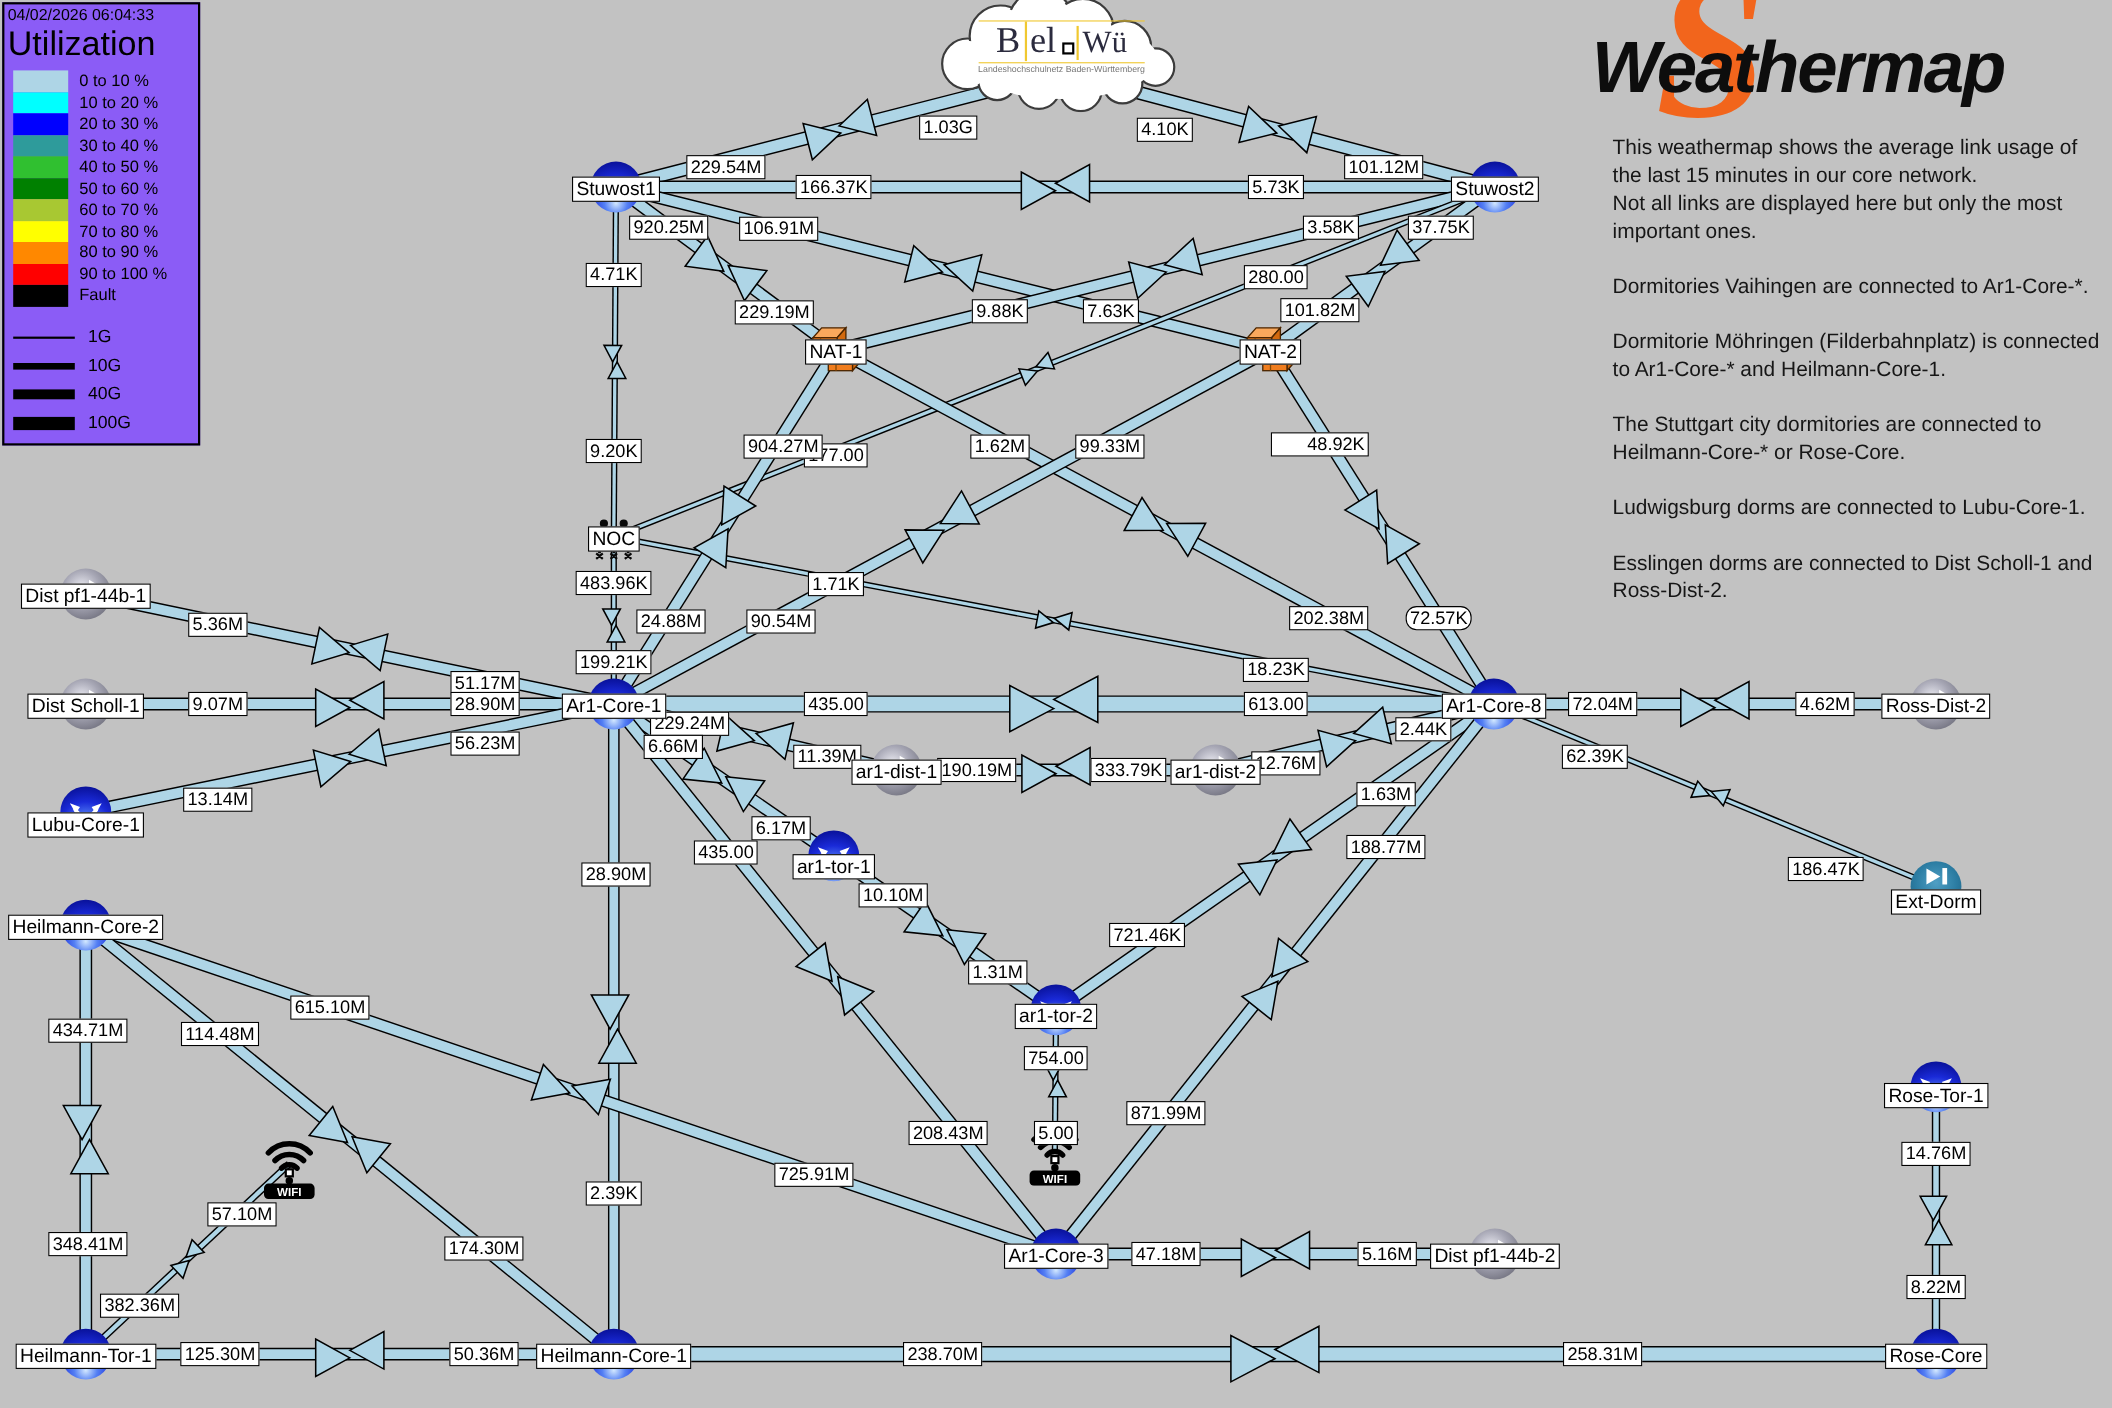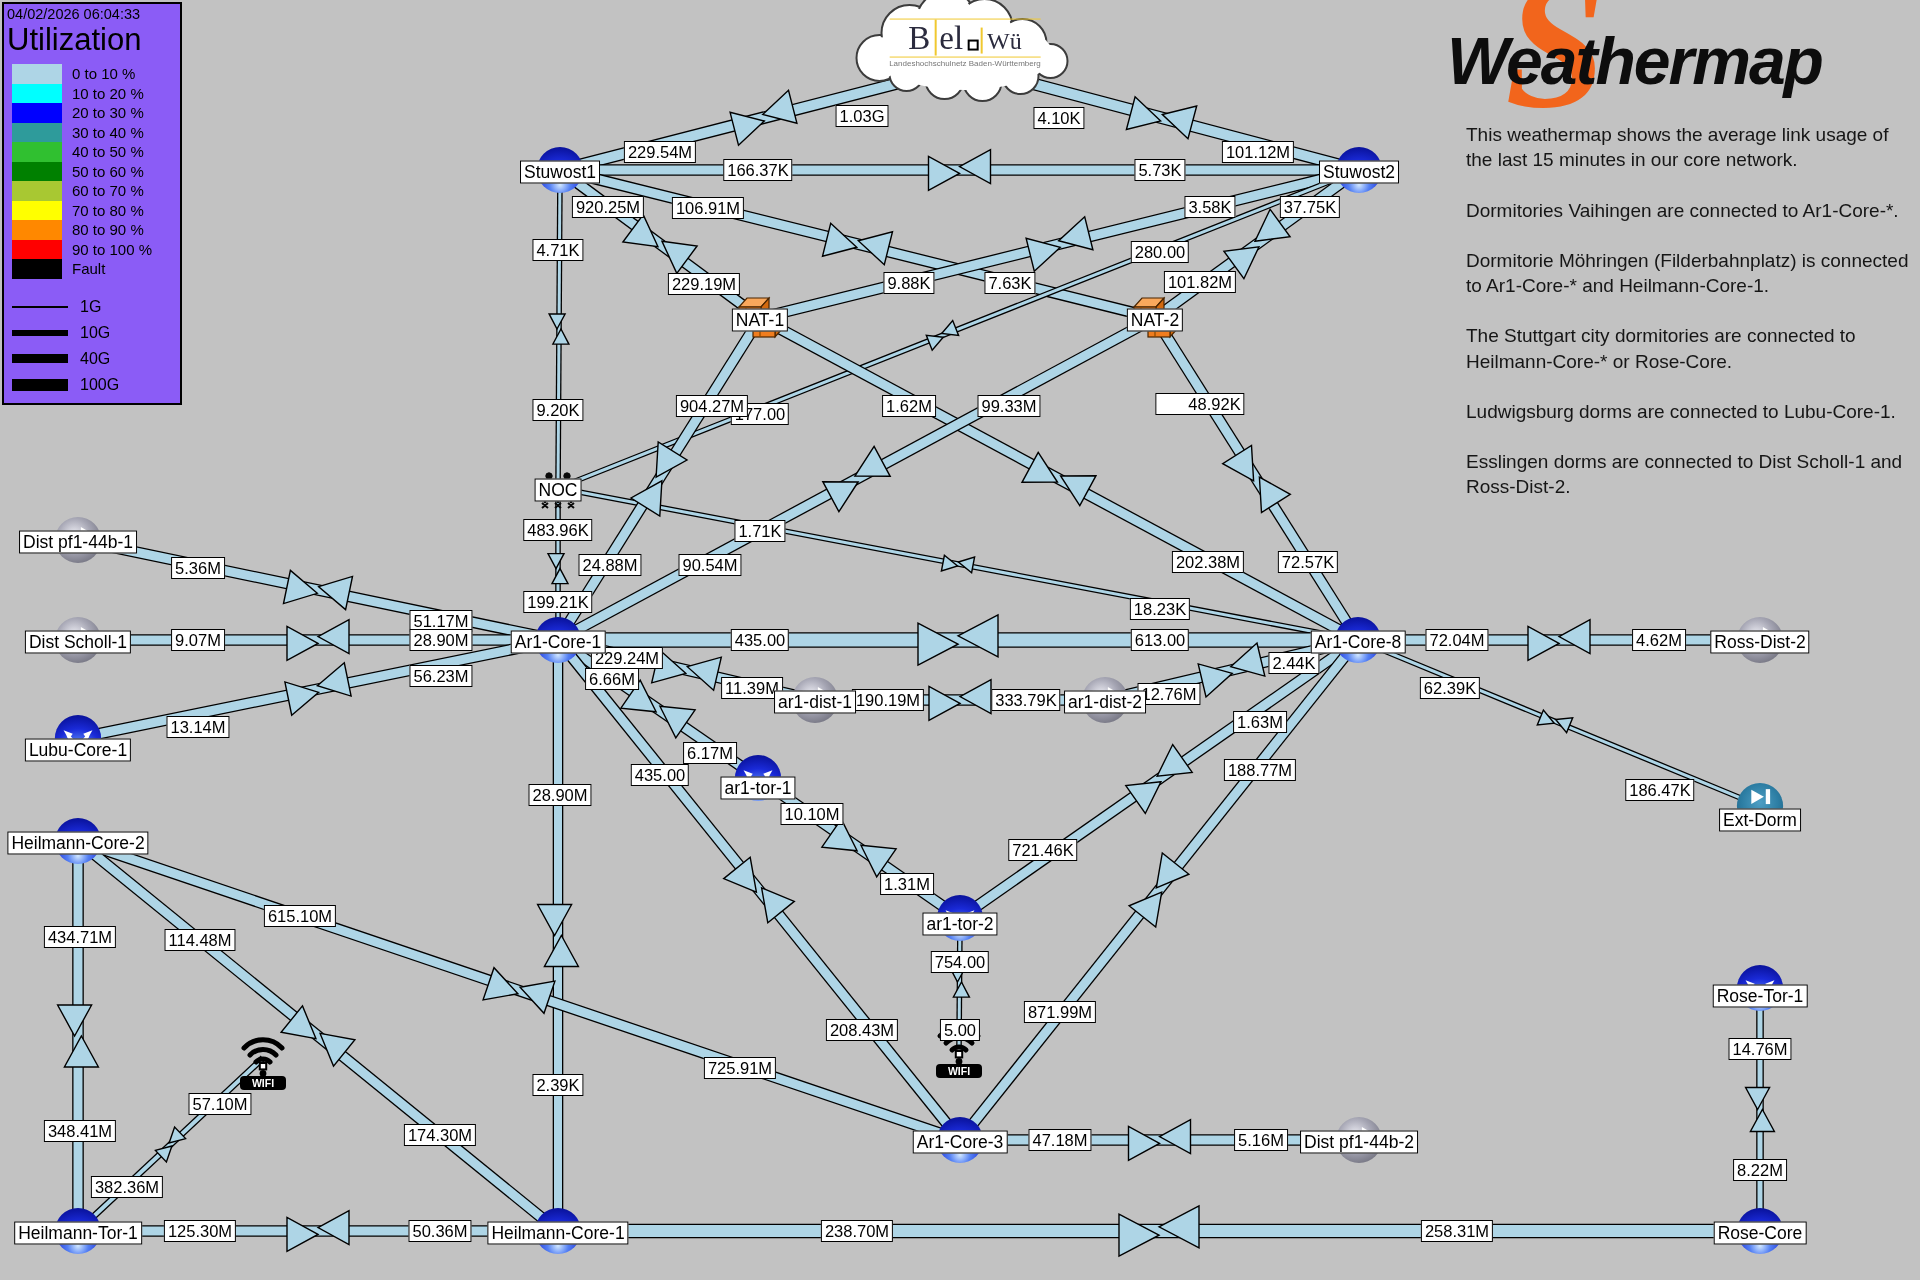--- a/index.html
+++ b/index.html
@@ -34,21 +34,21 @@
     line-height:1.33;color:#161616;}
   #description p{margin:0;}
   #description p.gap{margin-top:25px;}
   
   .belwu{position:absolute;left:50%;top:50%;transform:translate(-50%,-56%);text-align:center;z-index:2;}
   .belwu-row{font-family:"Liberation Serif",serif;color:#2b2b3e;white-space:nowrap;
     border-top:1px solid #f0c830;border-bottom:1px solid #f0c830;padding:0 2px;}
   .belwu-row .b{font-size:33px;border-right:2px solid #f0c830;padding-right:4px;}
   .belwu-row .el{font-size:33px;padding:0 3px;}
   .belwu-row .sq{display:inline-block;width:7px;height:7px;border:2px solid #000;vertical-align:middle;margin:0 2px;}
-  .belwu-row .wu{font-size:24px;border-left:2px solid #f0c830;padding-left:4px;}
+  .belwu-row .wu{font-size:28px;border-left:2px solid #f0c830;padding-left:4px;}
   .belwu-sub{font-size:8px;color:#777;margin-top:1px;white-space:nowrap;}
 </style>
 </head>
 <body>
 
 <div id="map">
   <svg width="0" height="0" style="position:absolute">
     <defs>
       <radialGradient id="gR" cx="50%" cy="82%" r="80%">
         <stop offset="0%" stop-color="#d2e8ff"></stop>
@@ -328,21 +328,21 @@
       <div class="linklabel" style="left: 1160px; top: 252px;">280.00</div>
       <div class="linklabel" style="left: 760px; top: 531px;">1.71K</div>
       <div class="linklabel" style="left: 1160px; top: 609px;">18.23K</div>
       <div class="linklabel" style="left: 712px; top: 406px;">904.27M</div>
       <div class="linklabel" style="left: 610px; top: 565px;">24.88M</div>
       <div class="linklabel" style="left: 909px; top: 406px;">1.62M</div>
       <div class="linklabel" style="left: 1208px; top: 562px;">202.38M</div>
       <div class="linklabel" style="left: 1009px; top: 406px;">99.33M</div>
       <div class="linklabel" style="left: 710px; top: 565px;">90.54M</div>
       <div class="linklabel" style="left: 1200px; top: 404px; padding-left: 32px;">48.92K</div>
-      <div class="linklabel" style="left: 1308px; top: 562px;">72.57K</div>
+      <div class="linklabel" style="left: 1308px; top: 562px; border-radius: 10px;">72.57K</div>
       <div class="linklabel" style="left: 198px; top: 568px;">5.36M</div>
       <div class="linklabel" style="left: 441px; top: 621px;">51.17M</div>
       <div class="linklabel" style="left: 198px; top: 640px;">9.07M</div>
       <div class="linklabel" style="left: 441px; top: 640px;">28.90M</div>
       <div class="linklabel" style="left: 198px; top: 727px;">13.14M</div>
       <div class="linklabel" style="left: 441px; top: 676px;">56.23M</div>
       <div class="linklabel" style="left: 760px; top: 640px;">435.00</div>
       <div class="linklabel" style="left: 1160px; top: 640px;">613.00</div>
       <div class="linklabel" style="left: 627px; top: 658px;">229.24M</div>
       <div class="linklabel" style="left: 752px; top: 688px;">11.39M</div>
@@ -801,19 +801,20 @@
       </div>
   </div>
 
   <div id="logo">
     <div class="logo-s">S</div>
     <div class="logo-word">Weathermap</div>
   </div>
 
   <div id="description">
       <p>This weathermap shows the average link usage of the last 15 minutes in our core network.</p>
+      <p>Not all links are displayed here but only the most important ones.</p>
       <p class="gap">Dormitories Vaihingen are connected to Ar1-Core-*.</p>
       <p class="gap">Dormitorie Möhringen (Filderbahnplatz) is connected to Ar1-Core-* and Heilmann-Core-1.</p>
       <p class="gap">The Stuttgart city dormitories are connected to Heilmann-Core-* or Rose-Core.</p>
       <p class="gap">Ludwigsburg dorms are connected to Lubu-Core-1.</p>
       <p class="gap">Esslingen dorms are connected to Dist Scholl-1 and Ross-Dist-2.</p>
     </div>
 </div>
 
 </body></html>

